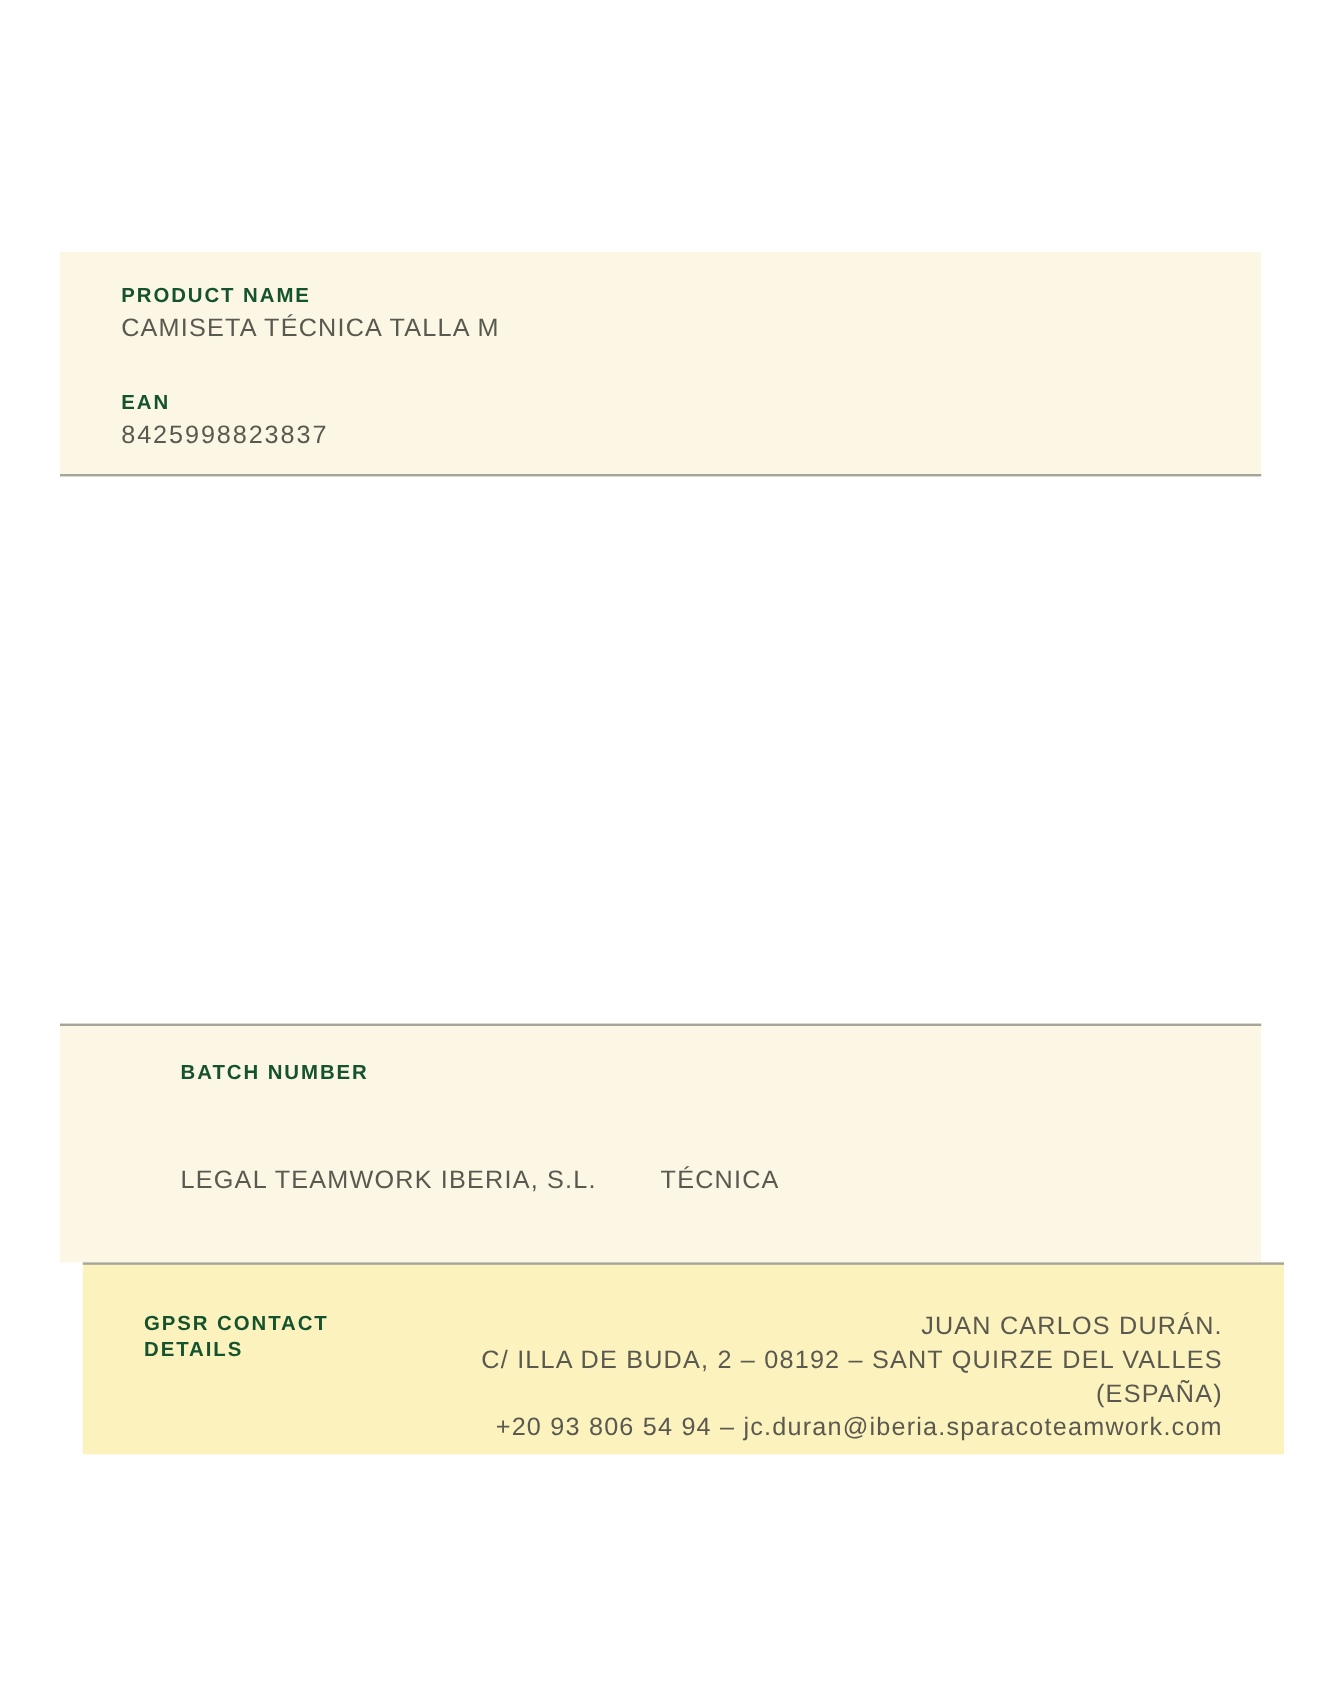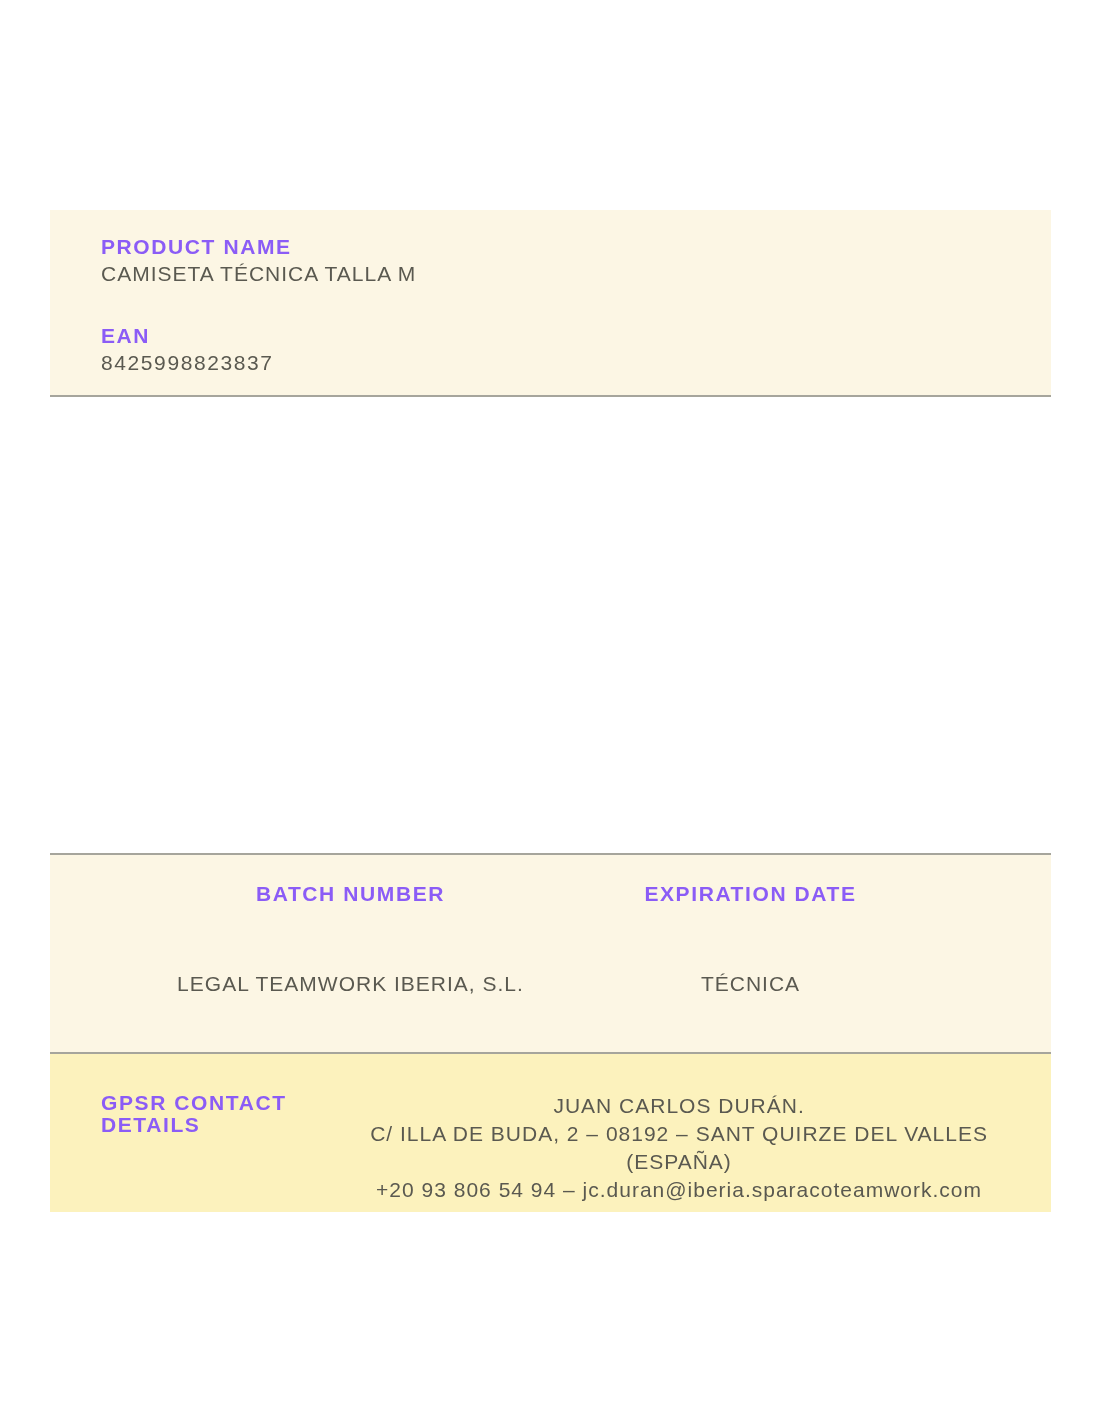--- a/index.html
+++ b/index.html
@@ -36,26 +36,27 @@
   }
   .gpsr-section {
     top: 1052px;
     height: 160px;
     background: #fcf2bd;
     border-top: 2px solid #a6a59c;
     display: flex;
     justify-content: space-between;
     align-items: flex-start;
     padding: 38px 51px 0 51px;
+    margin-left: 19px;
   }
   .field-label {
-    font-size: 21px;
+    font-size: 17px;
     font-weight: 700;
     letter-spacing: 1.6px;
-    color: #8b5cf6;
+    color: #14532d;
     line-height: 22px;
   }
   .field-value {
     font-size: 21px;
     font-weight: 400;
     letter-spacing: 1px;
     color: #5a5950;
     line-height: 22px;
   }
   .product-section .field-label { margin-bottom: 5px; }
@@ -64,29 +65,28 @@
 
   .details-grid {
     width: 800px;
     margin: 0 auto;
   }
   .details-row {
     display: flex;
   }
   .details-cell {
     width: 400px;
-    text-align: center;
   }
   .details-row-top { margin-bottom: 12px; }
   .details-row-values-top { margin-bottom: 34px; }
   .details-row-values-top .field-value { line-height: 22px; min-height: 22px; }
   .details-row-labels2 { margin-bottom: 6px; }
 
   .gpsr-right {
-    text-align: center;
+    text-align: right;
   }
   .gpsr-right .field-value {
     line-height: 28px;
     display: block;
   }
 </style>
 </head>
 <body>
 
 <div class="page">
@@ -97,21 +97,20 @@
     <div class="product-field-gap"></div>
     <div class="field-label">EAN</div>
     <div class="field-value ean-value">8425998823837</div>
   </div>
 
   <div class="section details-section">
     <div class="details-grid">
 
       <div class="details-row details-row-top">
         <div class="details-cell field-label">BATCH NUMBER</div>
-        <div class="details-cell field-label">EXPIRATION DATE</div>
       </div>
 
       <div class="details-row details-row-values-top">
         <div class="details-cell field-value"></div>
         <div class="details-cell field-value"></div>
       </div>
 
 
       <div class="details-row">
         <div class="details-cell field-value">LEGAL TEAMWORK IBERIA, S.L.</div>

